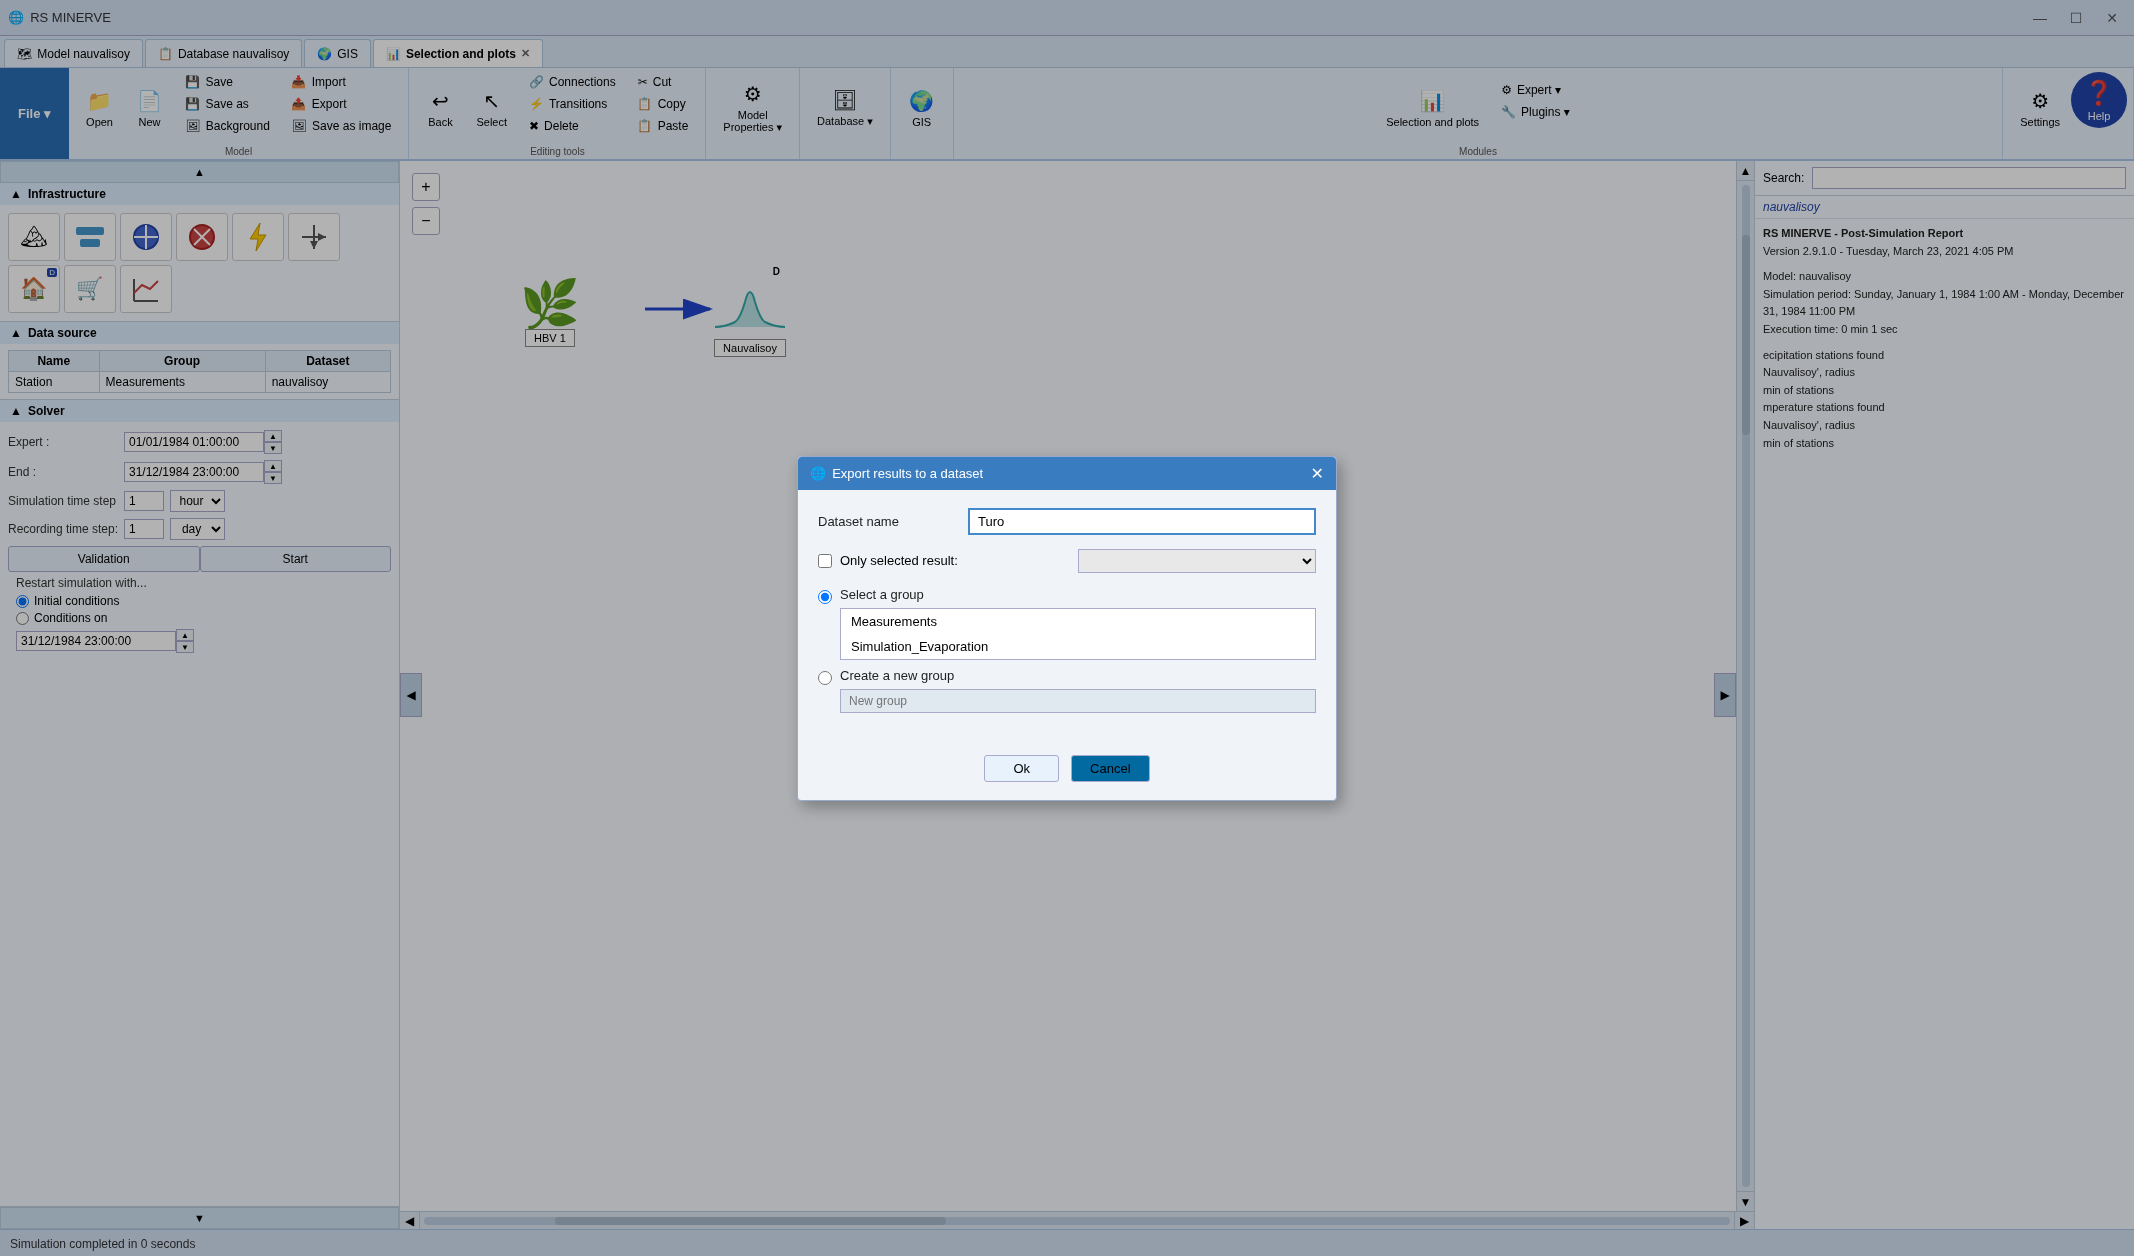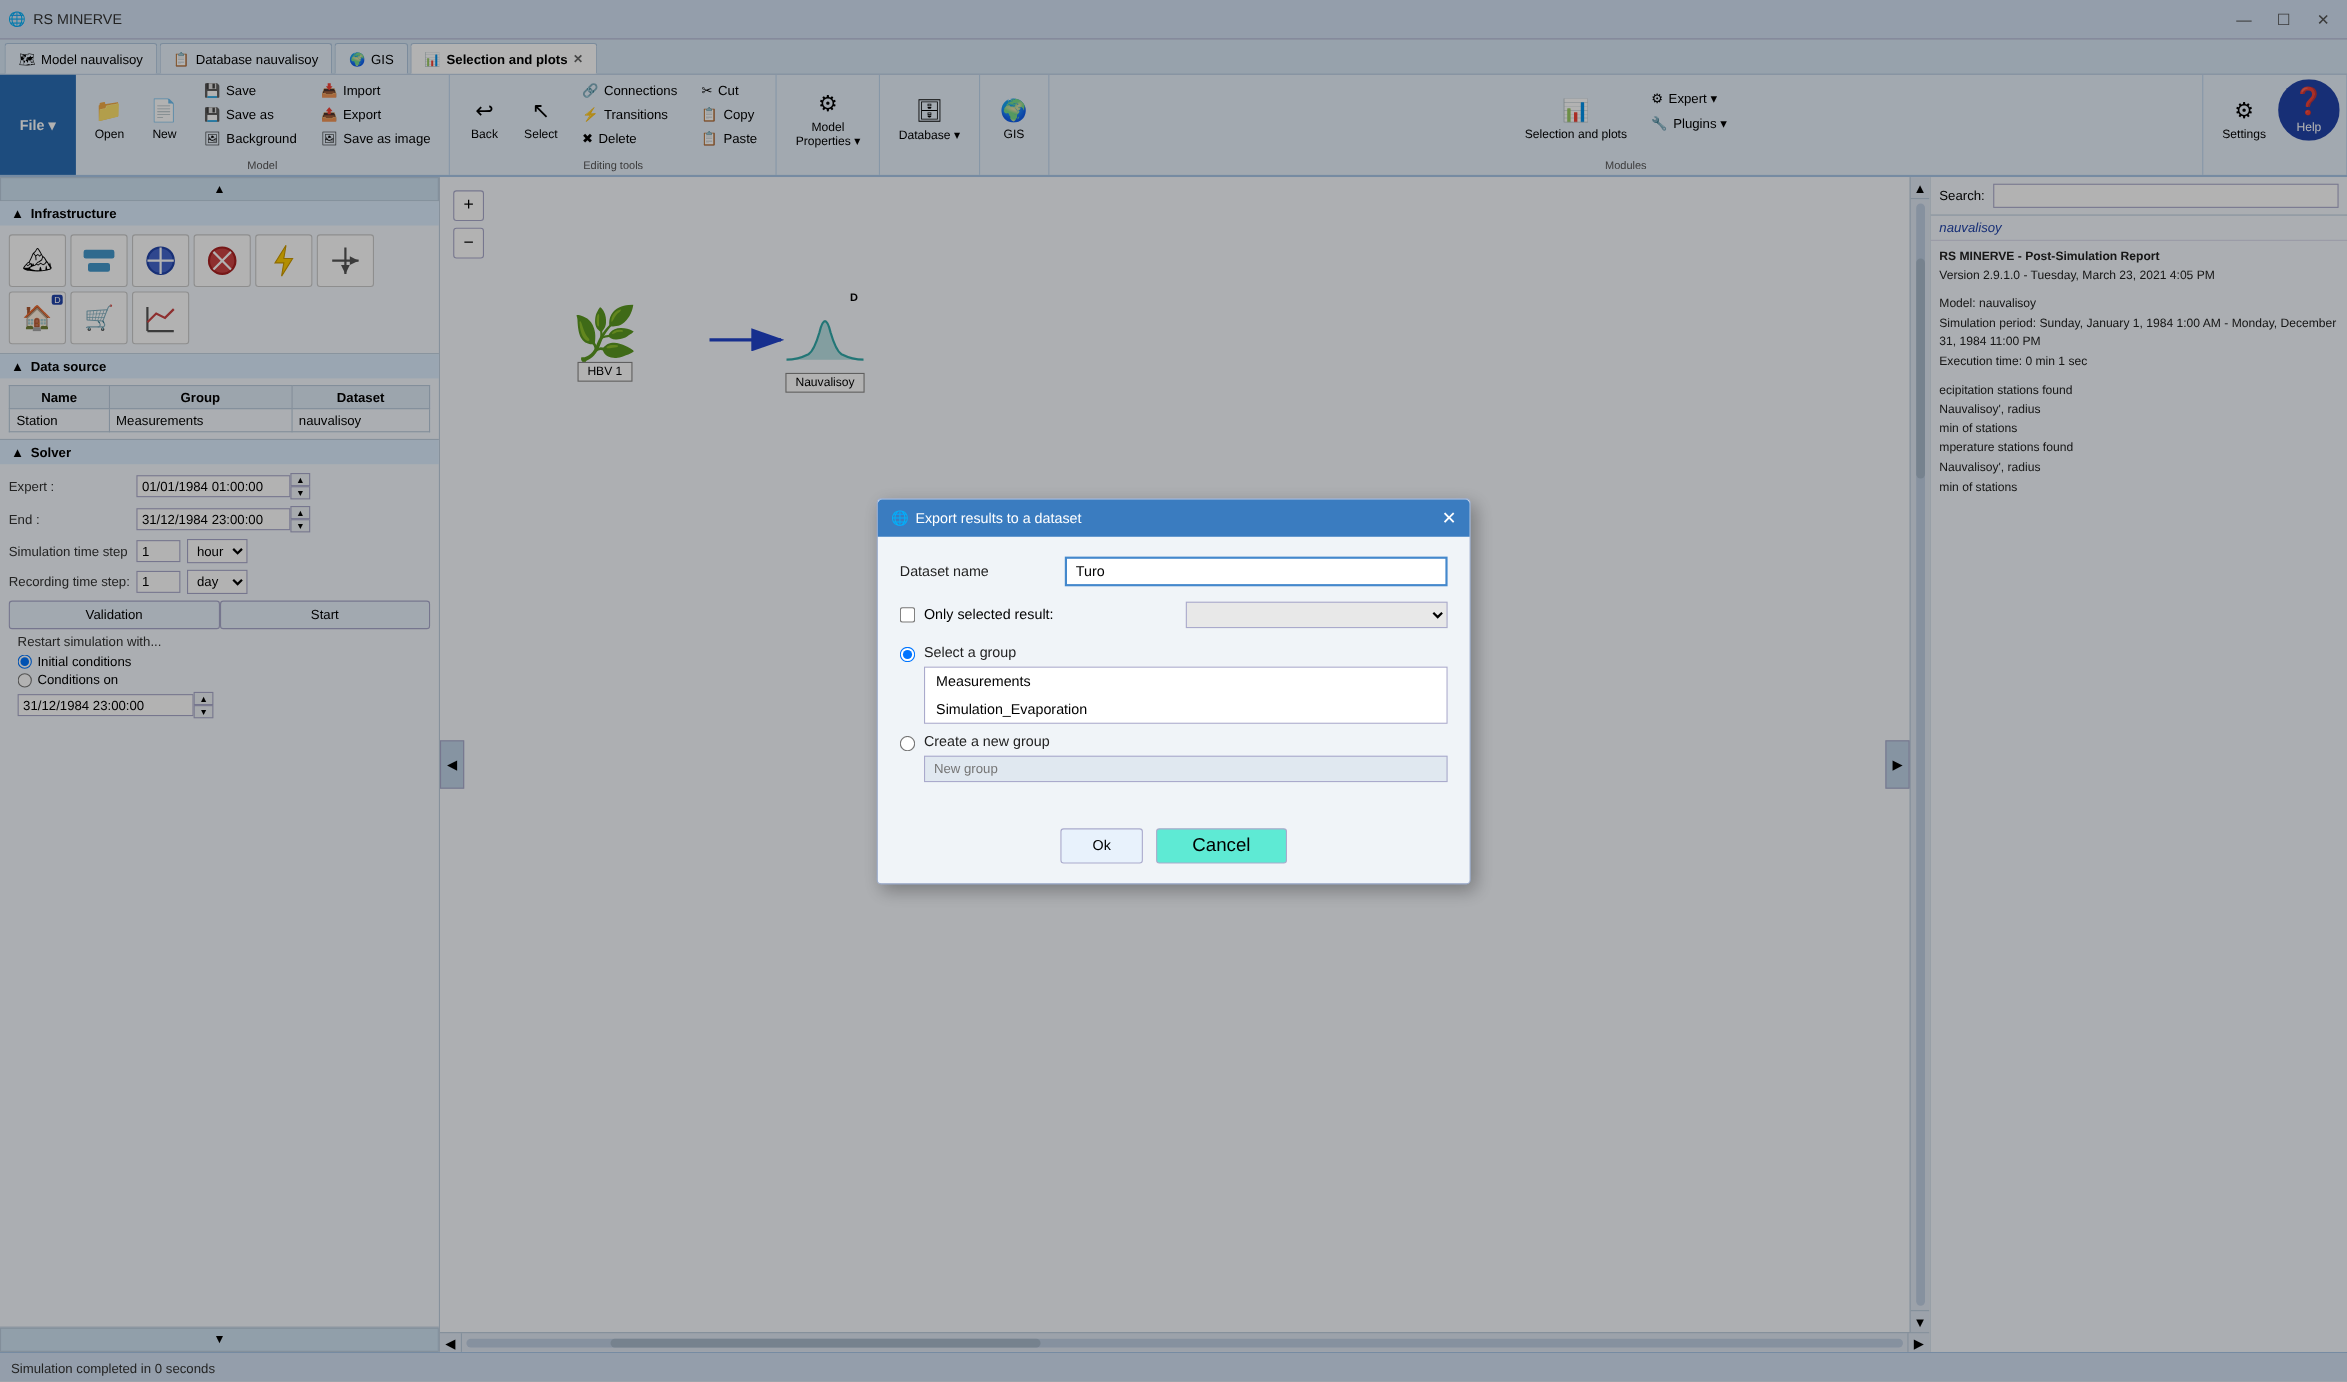--- a/index.html
+++ b/index.html
@@ -133,21 +133,21 @@
     .solver-section { padding: 8px; }
     .solver-row { display: flex; align-items: center; gap: 6px; margin-bottom: 6px; font-size: 12px; }
     .solver-row label { min-width: 110px; color: #333; }
     .solver-input {
       border: 1px solid #aac; padding: 2px 4px; font-size: 12px;
       width: 80px; background: white;
     }
     .spin-wrapper { display: flex; align-items: center; }
     .spin-btns { display: flex; flex-direction: column; }
     .spin-btn { width: 18px; height: 12px; border: 1px solid #aac; background: #f0f4f8; font-size: 8px; cursor: pointer; display: flex; align-items: center; justify-content: center; }
-    .solver-select { border: 1px solid #aac; padding: 2px 4px; font-size: 12px; background: white; }
+    .solver-select { border: 1px solid #aac; padding: 2px 4px; font-size: 12px; background: white; text-align: center; }
     .solver-buttons { display: flex; gap: 0; margin-top: 6px; }
     .solver-btn { flex: 1; padding: 5px; border: 1px solid #aac; background: #e8f2fc; cursor: pointer; font-size: 12px; border-radius: 3px; }
     .restart-section { padding: 4px 8px; font-size: 12px; }
     .restart-title { color: #333; margin-bottom: 4px; }
     .radio-row { display: flex; align-items: center; gap: 5px; margin-bottom: 3px; }
 
     
     .scroll-arrow { width: 20px; background: #d0e4f4; border: 1px solid #bcd; cursor: pointer; display: flex; align-items: center; justify-content: center; font-size: 11px; }
 
     
@@ -238,21 +238,21 @@
     .modal-radio-section { margin-bottom: 14px; }
     .modal-radio-row { display: flex; align-items: flex-start; gap: 8px; margin-bottom: 8px; }
     .modal-radio { width: 14px; height: 14px; margin-top: 3px; }
     .modal-radio-content { flex: 1; }
     .modal-radio-label { font-size: 13px; color: #222; margin-bottom: 6px; }
     .modal-new-group-input { width: 100%; border: 1px solid #aac; padding: 4px 8px; font-size: 12px; background: #e0e8f0; }
     .modal-group-list { border: 1px solid #aac; background: white; }
     .modal-group-item { padding: 5px 10px; font-size: 13px; cursor: pointer; }
     .modal-footer { display: flex; justify-content: center; gap: 12px; padding: 10px 20px 18px; }
     .modal-ok-btn { padding: 5px 28px; border: 1px solid #aac; background: #e8f2fc; cursor: pointer; font-size: 13px; border-radius: 3px; }
-    .modal-cancel-btn { padding: 5px 32px; border: 1px solid #aac; background: #5eead4; cursor: pointer; font-size: 17px; border-radius: 3px; }
+    .modal-cancel-btn { padding: 5px 18px; border: 1px solid #aac; background: #0369a1; cursor: pointer; font-size: 13px; border-radius: 3px; }
   </style>
 </head>
 <body>
 
 <div class="title-bar">
   <div class="title-bar-left">
     <span>🌐</span>
     <span>RS MINERVE</span>
   </div>
   <div class="title-bar-right">

